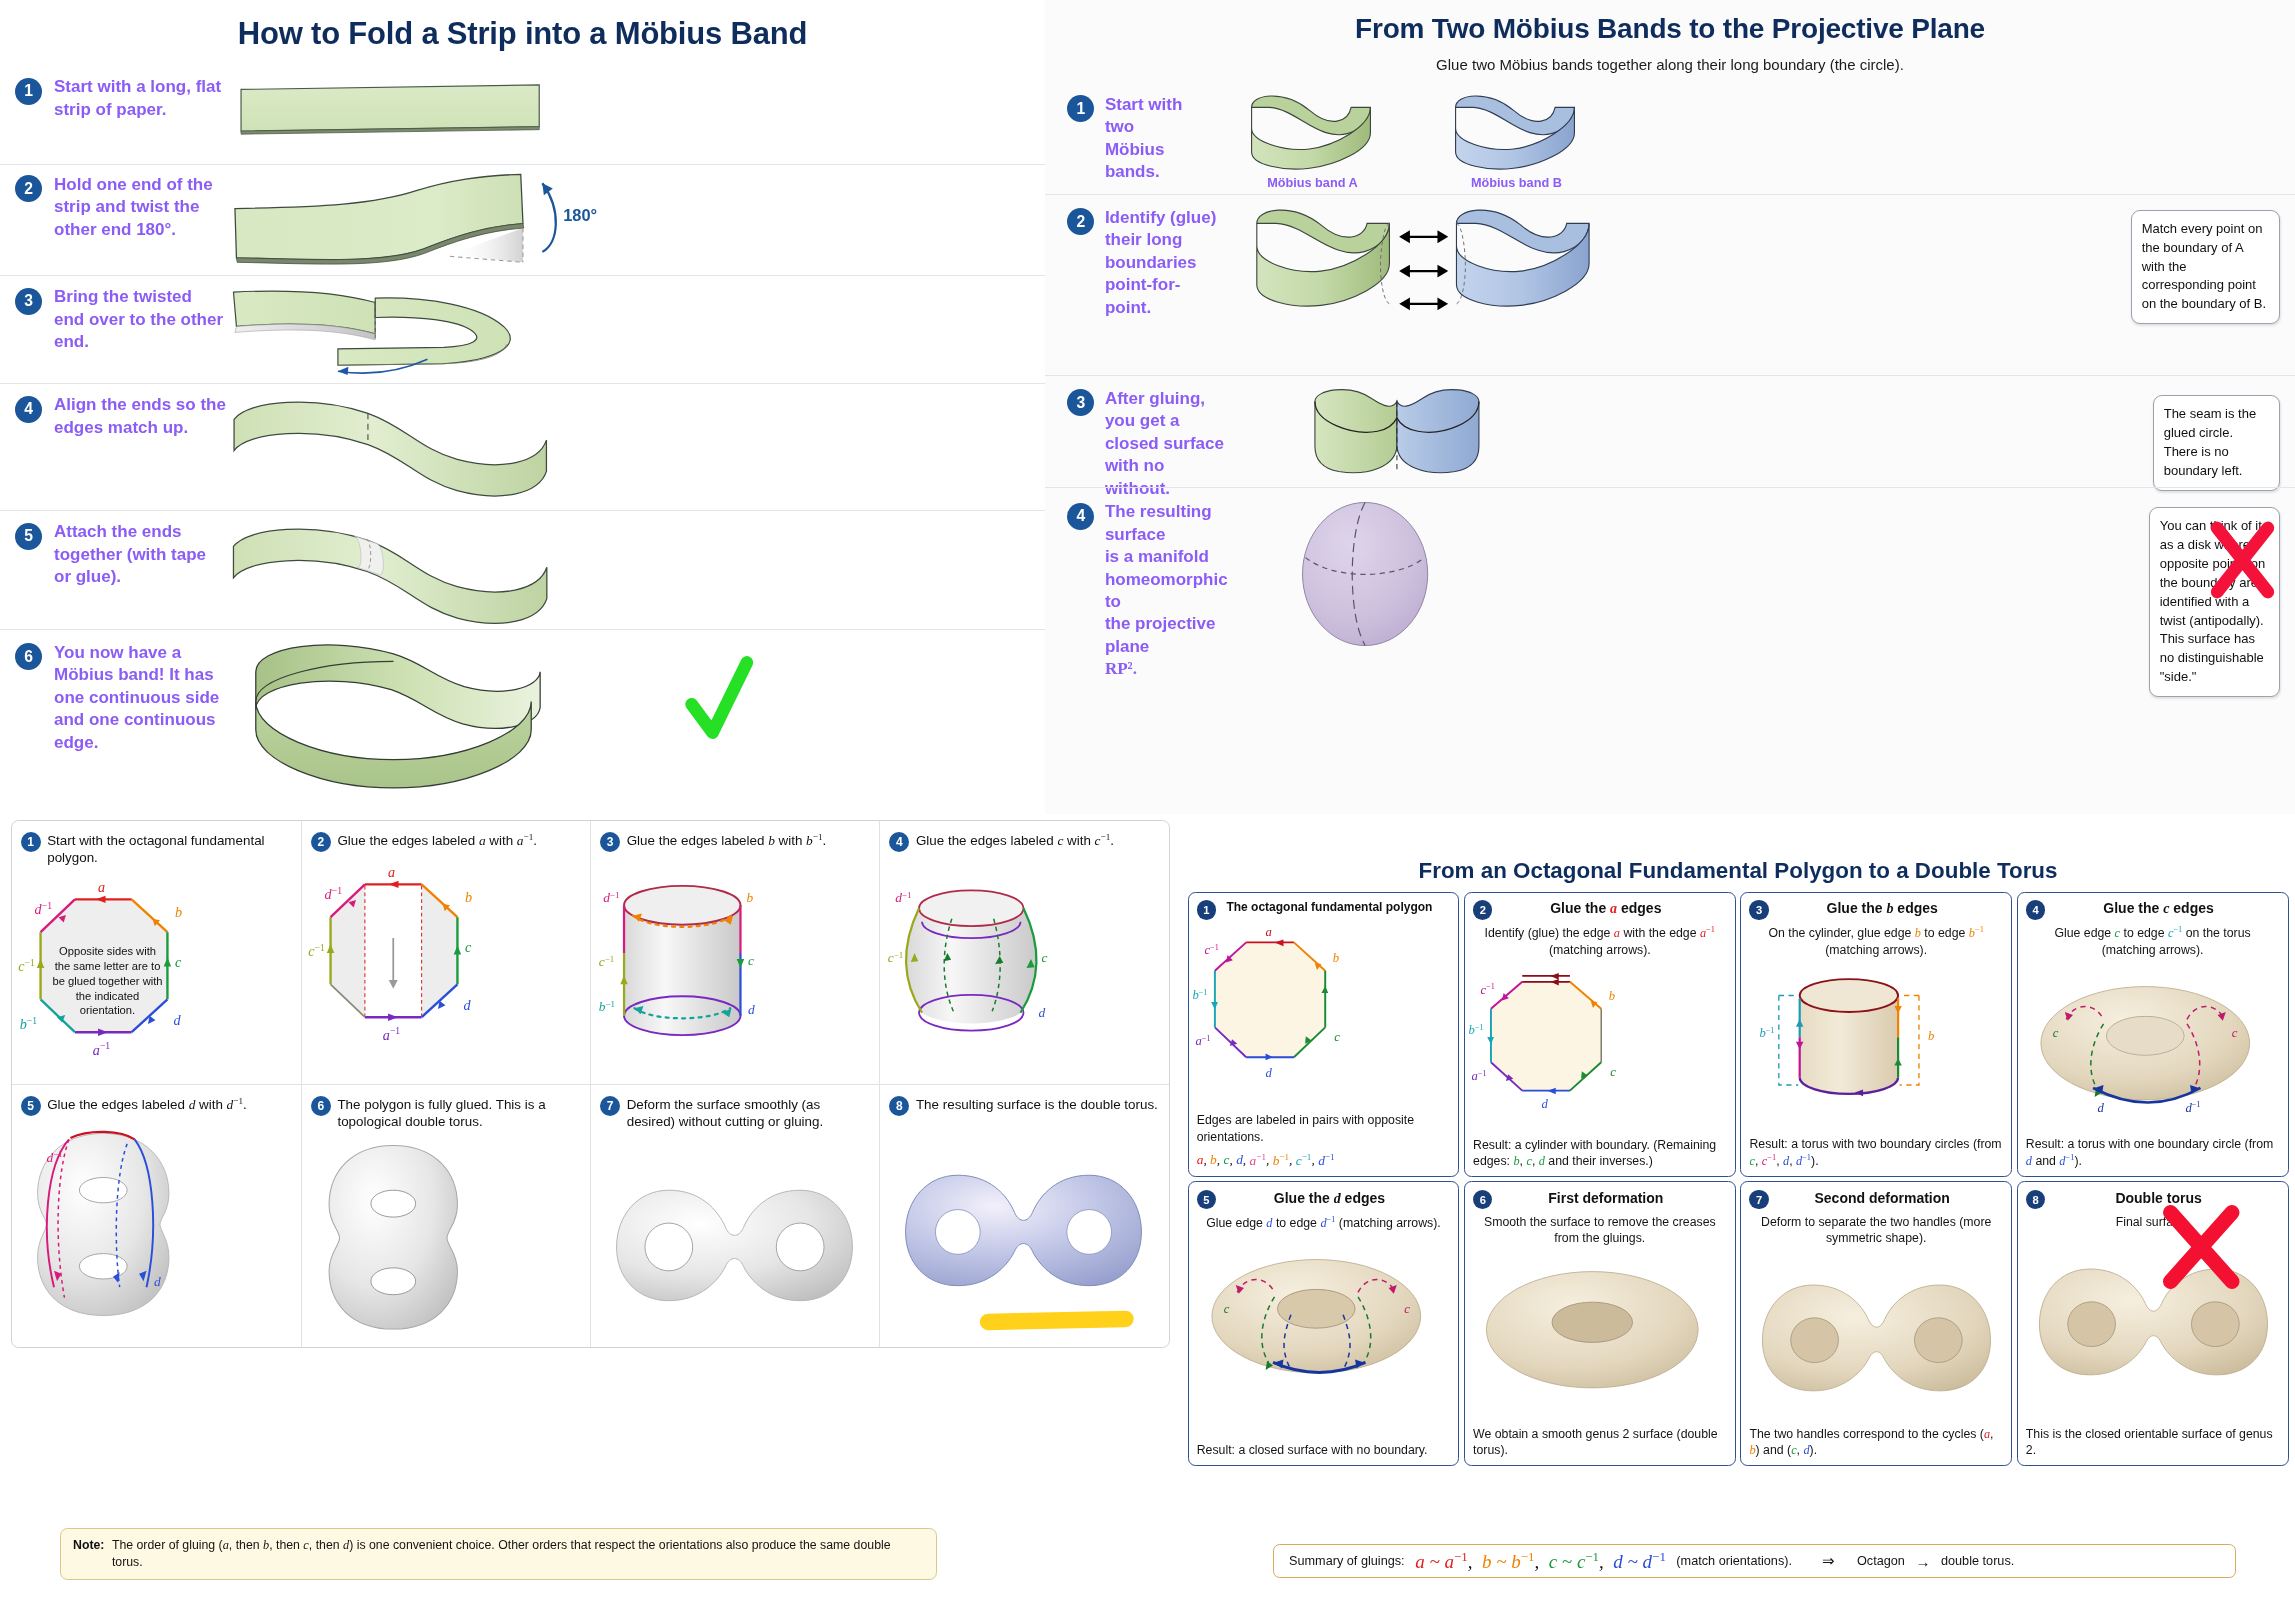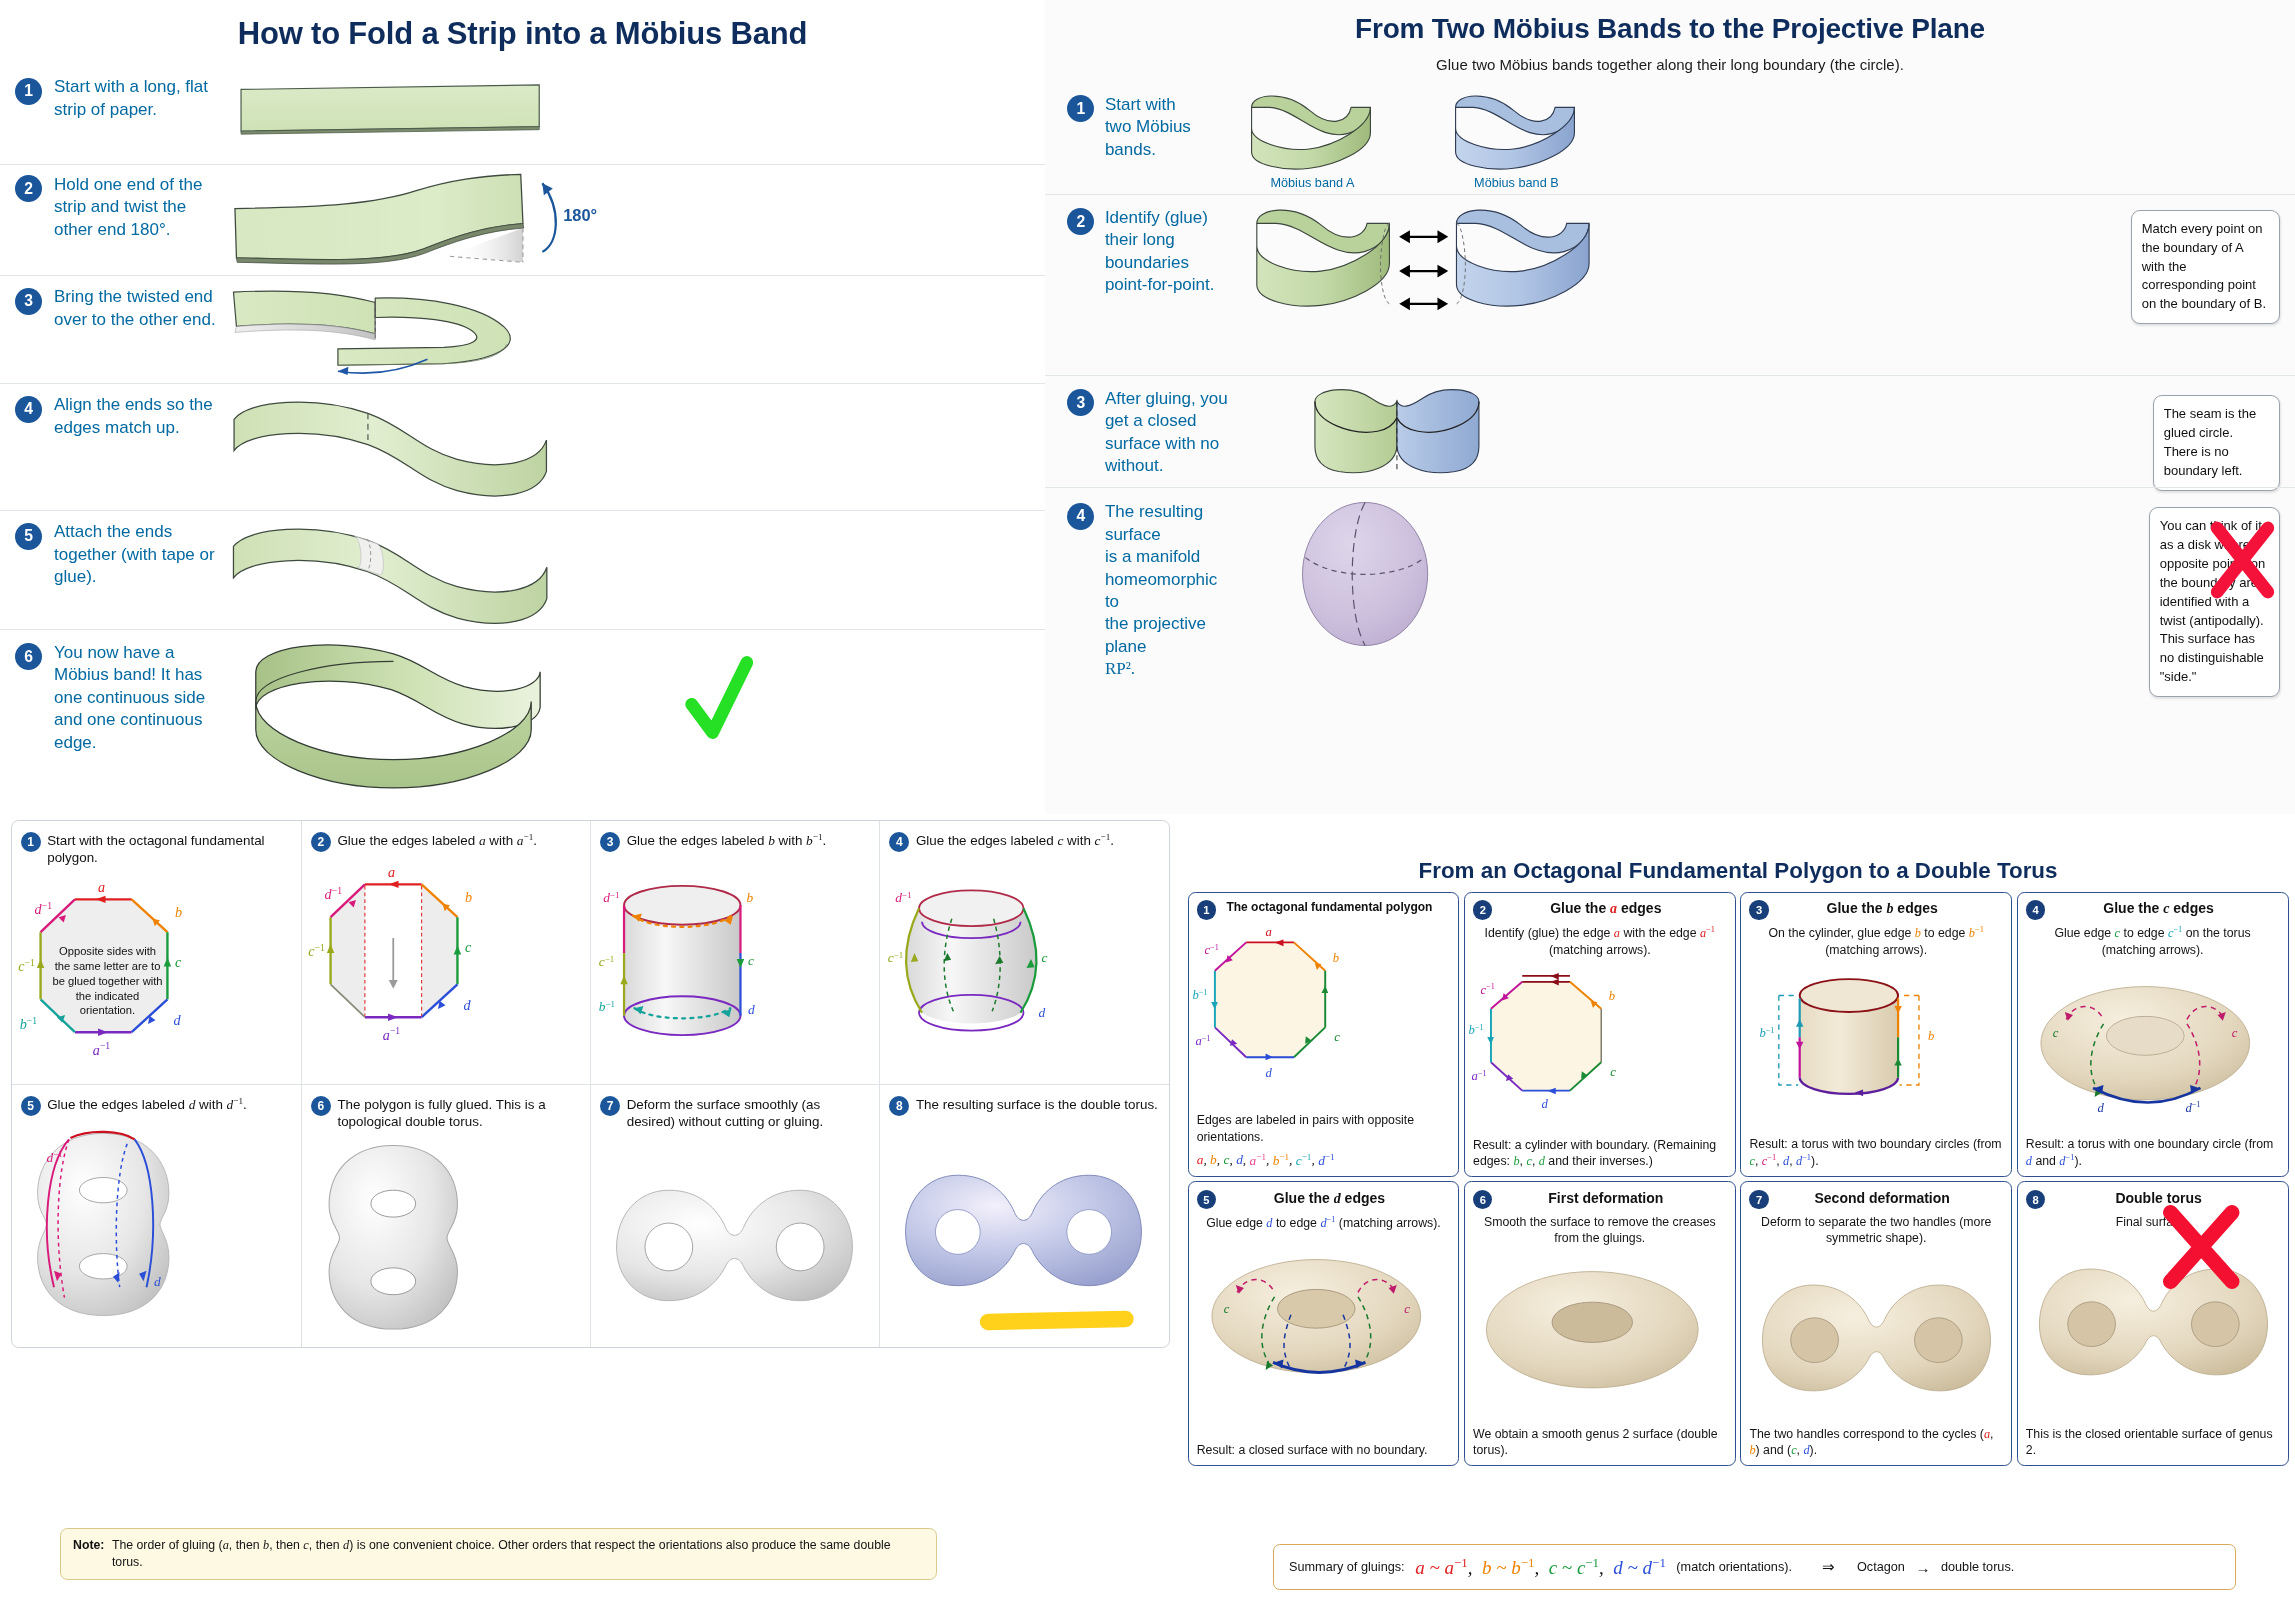--- a/index.html
+++ b/index.html
@@ -39,21 +39,21 @@
   }
   .srow:first-child { border-top: none; }
   .badge {
     flex: 0 0 auto;
     width: 27px; height: 27px; border-radius: 50%;
     background: #1a5699; color: #fff;
     font-size: 15.7px; font-weight: bold;
     display: flex; align-items: center; justify-content: center;
     margin-top: 1.5px;
   }
-  .stext { font-size: 17px; line-height: 1.32; color: #0369a1; }
+  .stext { font-size: 17px; line-height: 1.32; color: #8b5cf6; font-weight: bold; }
   .art { position: relative; flex: 1 1 auto; }
 
   
   .callout {
     border: 1.1px solid #9aa2ad;
     border-radius: 9px;
     background: #fff;
     font-size: 13px;
     line-height: 1.45;
     padding: 9px 9.7px;
@@ -123,21 +123,21 @@
     background: #fdf9e3;
     padding: 8.2px 12px;
     font-size: 12.3px; line-height: 1.38; color: #141414;
     display: flex; gap: 7.5px;
   }
   #bl-note b { color:#101010; }
   #br-summary {
     position: absolute; left: 1273px; top: 1544px; width: 963px;
     border: 1px solid #d8a95a; border-radius: 6.7px;
     background: #fff;
-    padding: 10px 15px;
+    padding: 4px 15px;
     font-size: 12.7px; color: #141414;
     display: flex; align-items: center; gap: 10.5px;
     white-space: nowrap;
   }
 
   
   .mi { font-family: "Liberation Serif", serif; font-style: italic; }
   .sup { font-size: .68em; vertical-align: super; font-style: normal; font-family:"Liberation Serif",serif;}
   .red{color:#e02020}.org{color:#ef8200}.grn{color:#1a9b3c}.blu{color:#2b4ed8}
   .mag{color:#d81b7b}.cyn{color:#18a5b8}

